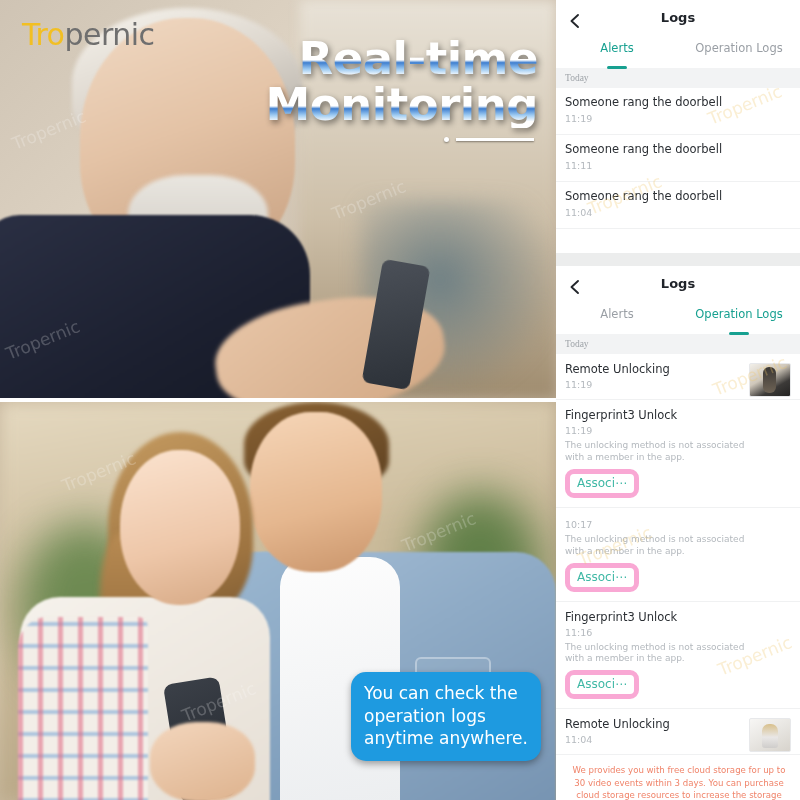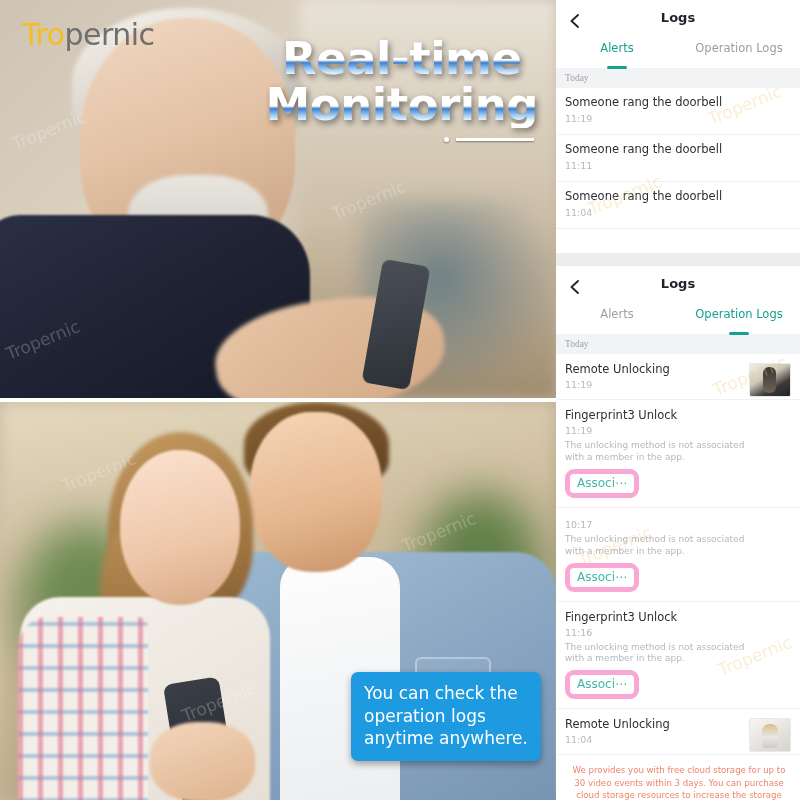--- a/index.html
+++ b/index.html
@@ -71,34 +71,34 @@
   .m-pocket{position:absolute;left:415px;top:255px;width:72px;height:58px;border-radius:6px;
             border:2px solid rgba(255,255,255,.35);background:rgba(255,255,255,.06);}
 
   
   .brand{position:absolute;left:22px;top:20px;font-size:30px;font-weight:400;letter-spacing:-0.5px;
          font-family:"DejaVu Sans",sans-serif;line-height:1;}
   .brand .b1{color:#f2bf23;}
   .brand .b2{color:#6f6f6f;}
 
   
-  .headline{position:absolute;right:18px;top:36px;text-align:center;}
+  .headline{position:absolute;right:18px;top:36px;text-align:right;}
   .headline .hl{display:block;font-size:45px;font-weight:bold;line-height:1.02;letter-spacing:-0.5px;
                 font-family:"DejaVu Sans",sans-serif;
                 background:linear-gradient(180deg,#ffffff 0%,#ffffff 52%,#3f7fd0 58%,#9ecbf2 72%,#ffffff 86%,#ffffff 100%);
                 -webkit-background-clip:text;background-clip:text;color:transparent;
                 -webkit-text-fill-color:transparent;
                 filter:drop-shadow(2px 3px 3px rgba(0,0,0,.45));}
   .hl-accent{display:flex;align-items:center;justify-content:flex-end;gap:7px;margin-top:9px;padding-right:4px;}
   .hl-dot{width:5px;height:5px;border-radius:50%;background:#fff;box-shadow:0 1px 2px rgba(0,0,0,.4);}
   .hl-line{width:78px;height:3px;background:#fff;box-shadow:0 1px 2px rgba(0,0,0,.4);}
 
   
   .callout{position:absolute;left:351px;top:672px;width:190px;box-sizing:border-box;
-           background:#1e9ae0;border-radius:7px;padding:10px 11px 11px 13px;
+           background:#1e9ae0;border-radius:15px;padding:10px 11px 11px 13px;
            box-shadow:0 3px 7px rgba(0,0,0,.35);}
   .callout p{margin:0;color:#fff;font-size:17px;line-height:1.33;font-family:"DejaVu Sans",sans-serif;}
 
   
   .right-col{position:absolute;left:556px;top:0;width:244px;height:668px;background:#000000;}
 
   .screen{position:absolute;left:0;width:244px;background:#fff;overflow:hidden;}
   .screen-a{top:0;height:253px;}
   .screen-gap{position:absolute;left:0;top:253px;width:244px;height:13px;background:#eceded;}
   .screen-b{top:266px;height:534px;}

